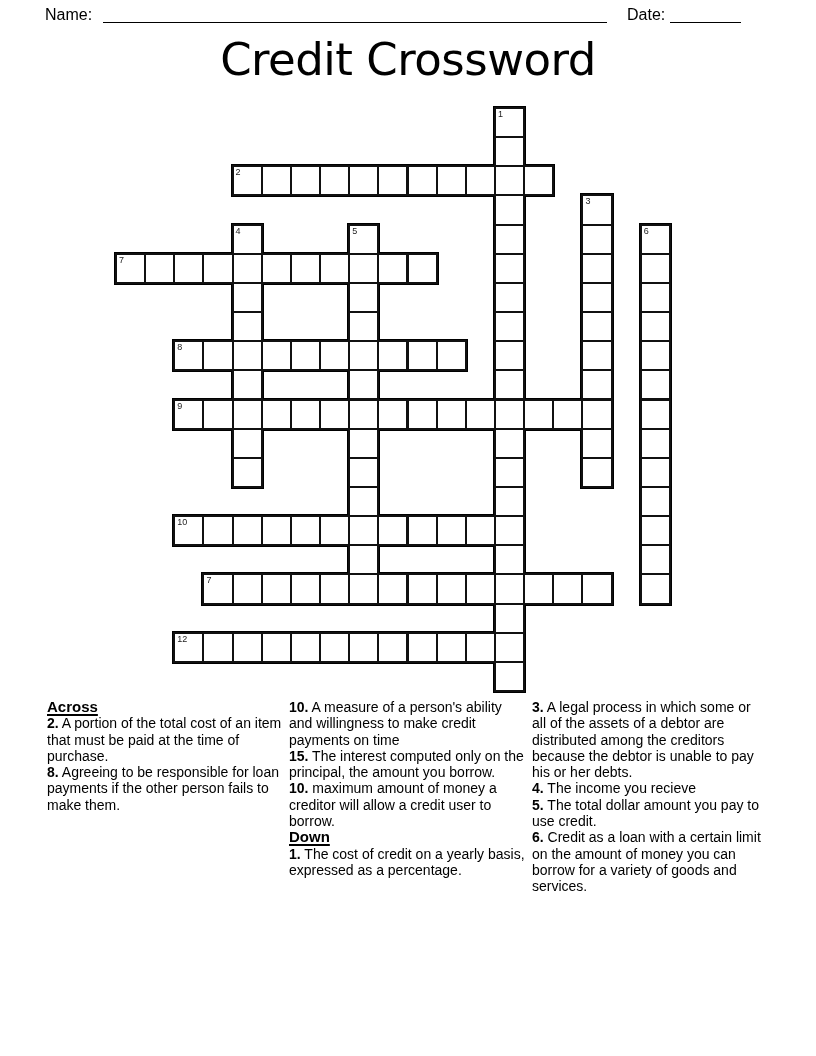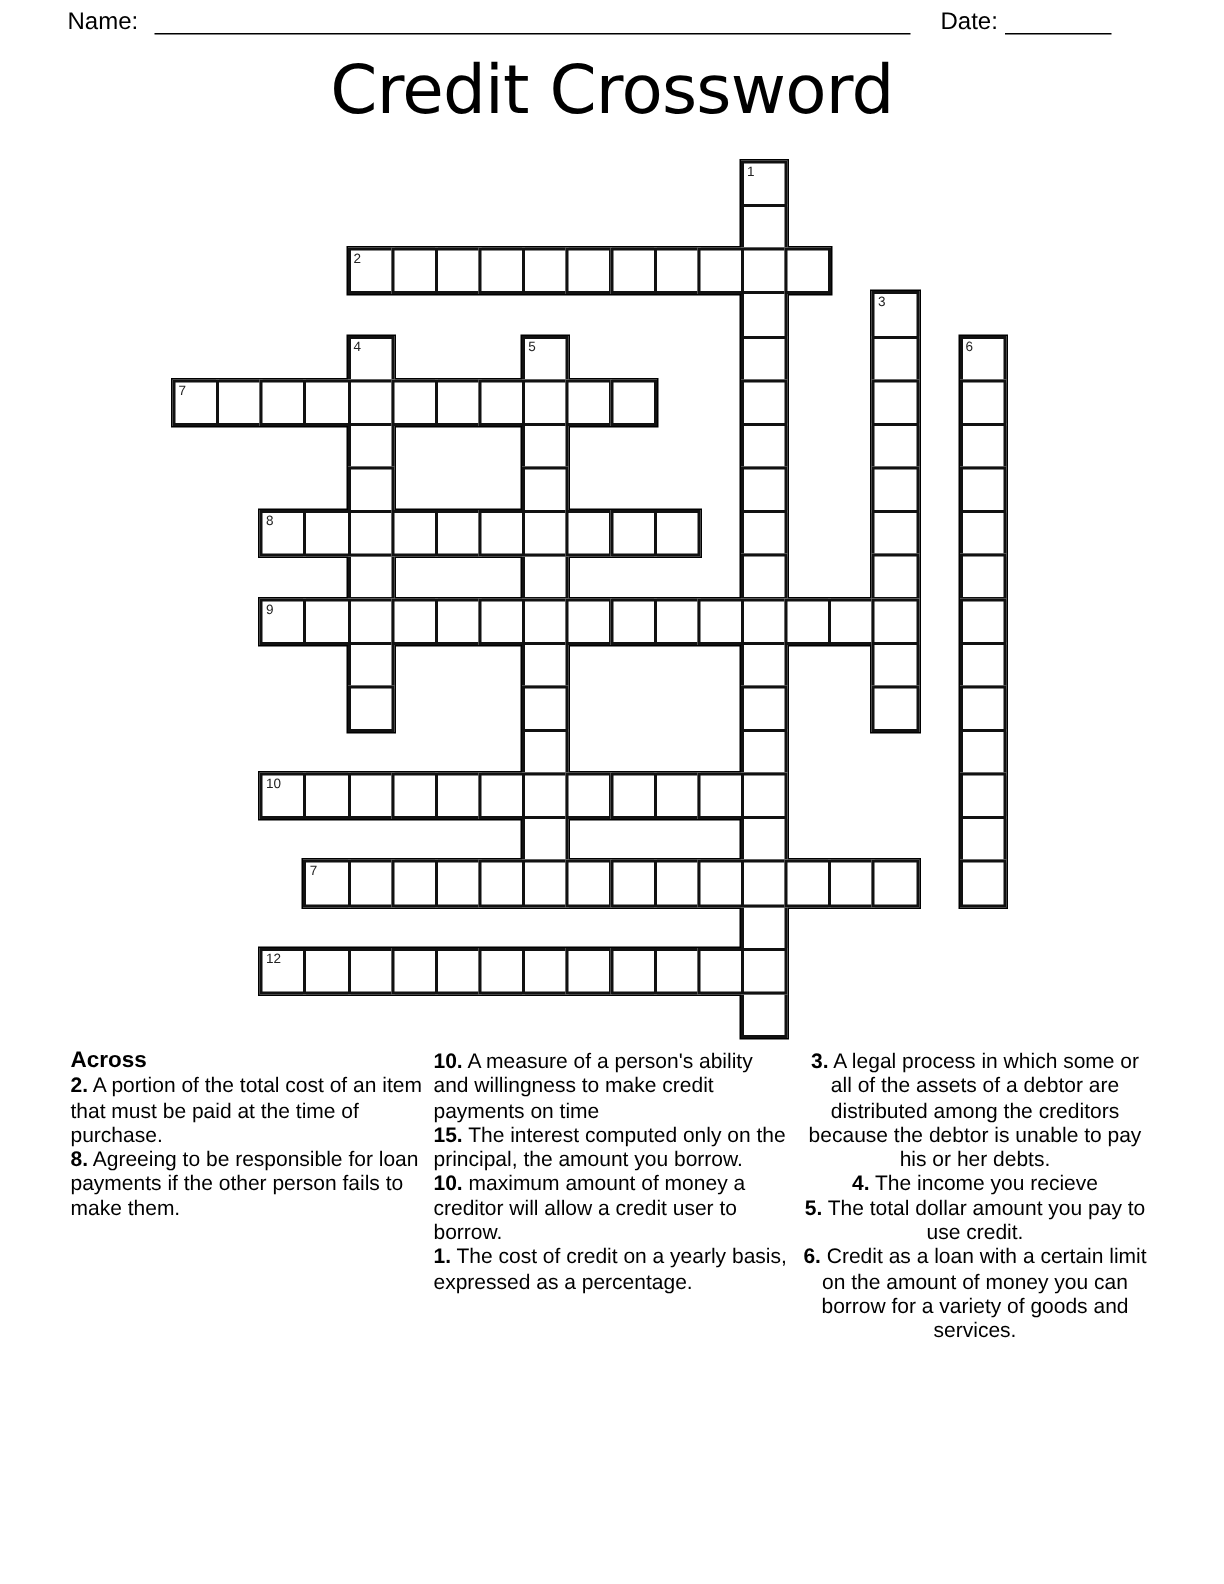--- a/index.html
+++ b/index.html
@@ -30,24 +30,24 @@
     position:absolute;z-index:3;font-size:9px;line-height:9px;color:#222;
     font-family:"Liberation Sans",sans-serif;
   }
   
   .clue-col{
     position:absolute;top:699px;width:236px;
     font-size:14px;line-height:16.3px;color:#000;
   }
   .col1{left:47px;}
   .col2{left:289px;}
-  .col3{left:532px;text-align:center;}
+  .col3{left:532px;}
   .clue-heading{
     font-weight:bold;font-size:15px;
-    text-decoration-thickness:1.5px;text-underline-offset:2px;
+    text-decoration:underline;text-decoration-thickness:1.5px;text-underline-offset:2px;
   }
   .clue{margin:0;}
   .cnum{font-weight:bold;}
 </style>
 </head>
 <body>
 
 <span class="abs hdr-label" style="left:45px;top:6px;">Name:</span>
 <div class="abs write-line" style="left:103px;top:4px;width:504px;"></div>
 <span class="abs hdr-label" style="left:627px;top:6px;">Date:</span>
@@ -234,20 +234,21 @@
 
 <div class="clue-col col1">
     <div class="clue-heading">Across</div>
     <div class="clue"><span class="cnum">2.</span> A portion of the total cost of an item that must be paid at the time of purchase.</div>
     <div class="clue"><span class="cnum">8.</span> Agreeing to be responsible for loan payments if the other person fails to make them.</div>
   </div>
 <div class="clue-col col2">
     <div class="clue"><span class="cnum">10.</span> A measure of a person's ability and willingness to make credit payments on time</div>
     <div class="clue"><span class="cnum">15.</span> The interest computed only on the principal, the amount you borrow.</div>
     <div class="clue"><span class="cnum">10.</span> maximum amount of money a creditor will allow a credit user to borrow.</div>
+    <div class="clue-heading">Down</div>
     <div class="clue"><span class="cnum">1.</span> The cost of credit on a yearly basis, expressed as a percentage.</div>
   </div>
 <div class="clue-col col3">
     <div class="clue"><span class="cnum">3.</span> A legal process in which some or all of the assets of a debtor are distributed among the creditors because the debtor is unable to pay his or her debts.</div>
     <div class="clue"><span class="cnum">4.</span> The income you recieve</div>
     <div class="clue"><span class="cnum">5.</span> The total dollar amount you pay to use credit.</div>
     <div class="clue"><span class="cnum">6.</span> Credit as a loan with a certain limit on the amount of money you can borrow for a variety of goods and services.</div>
   </div>
 
 </body></html>

